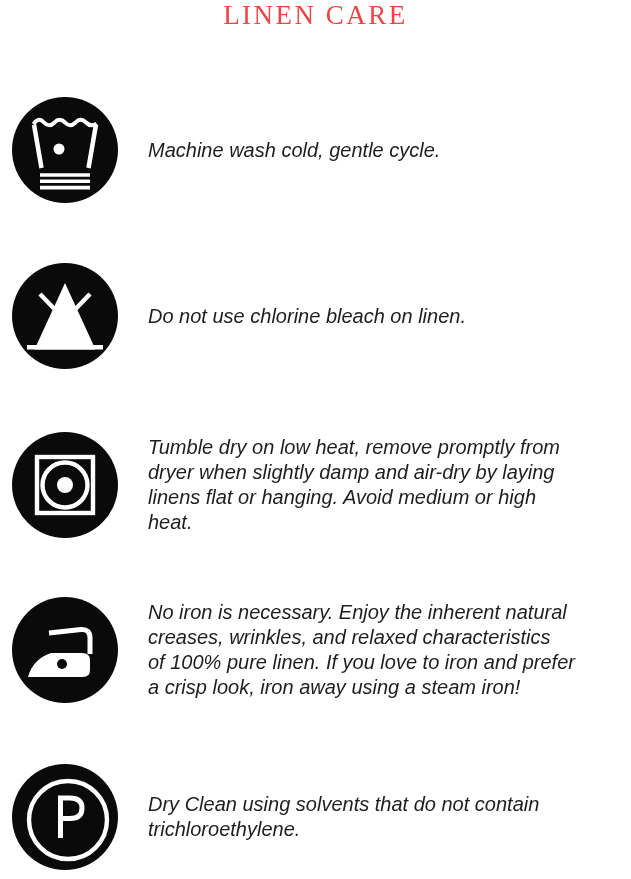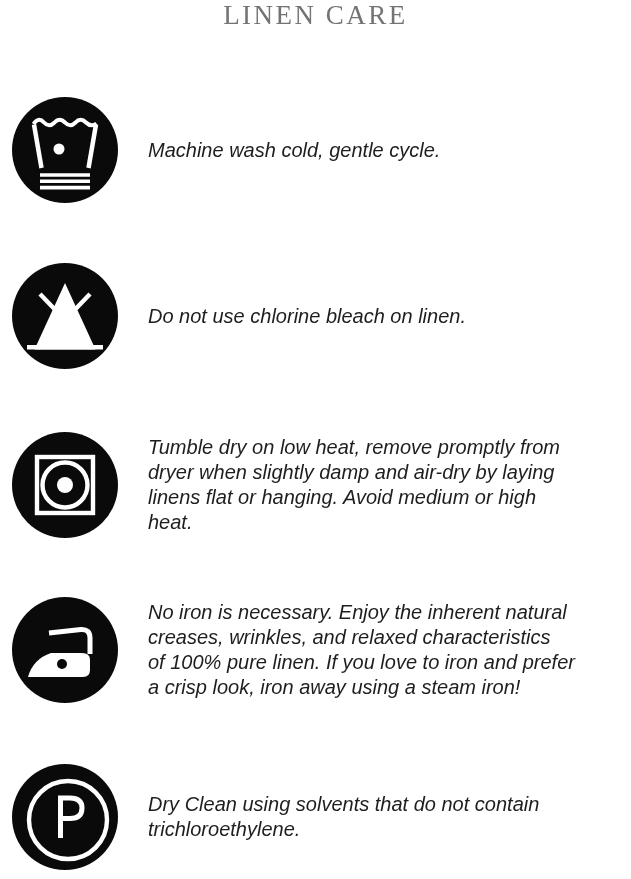--- a/index.html
+++ b/index.html
@@ -17,21 +17,21 @@
   .title {
     position: absolute;
     top: 0; left: 0; right: 0;
     margin: 0;
     text-align: center;
     font-family: "Liberation Serif", serif;
     font-weight: 400;
     font-size: 27px;
     line-height: 30px;
     letter-spacing: 2.5px;
-    color: #737373;
+    color: #ef4444;
   }
   .row {
     position: absolute;
     left: 12px;
     display: flex;
     align-items: center;
     gap: 30px;
     height: 106px;
   }
   .row-1 { top: 97px; }

